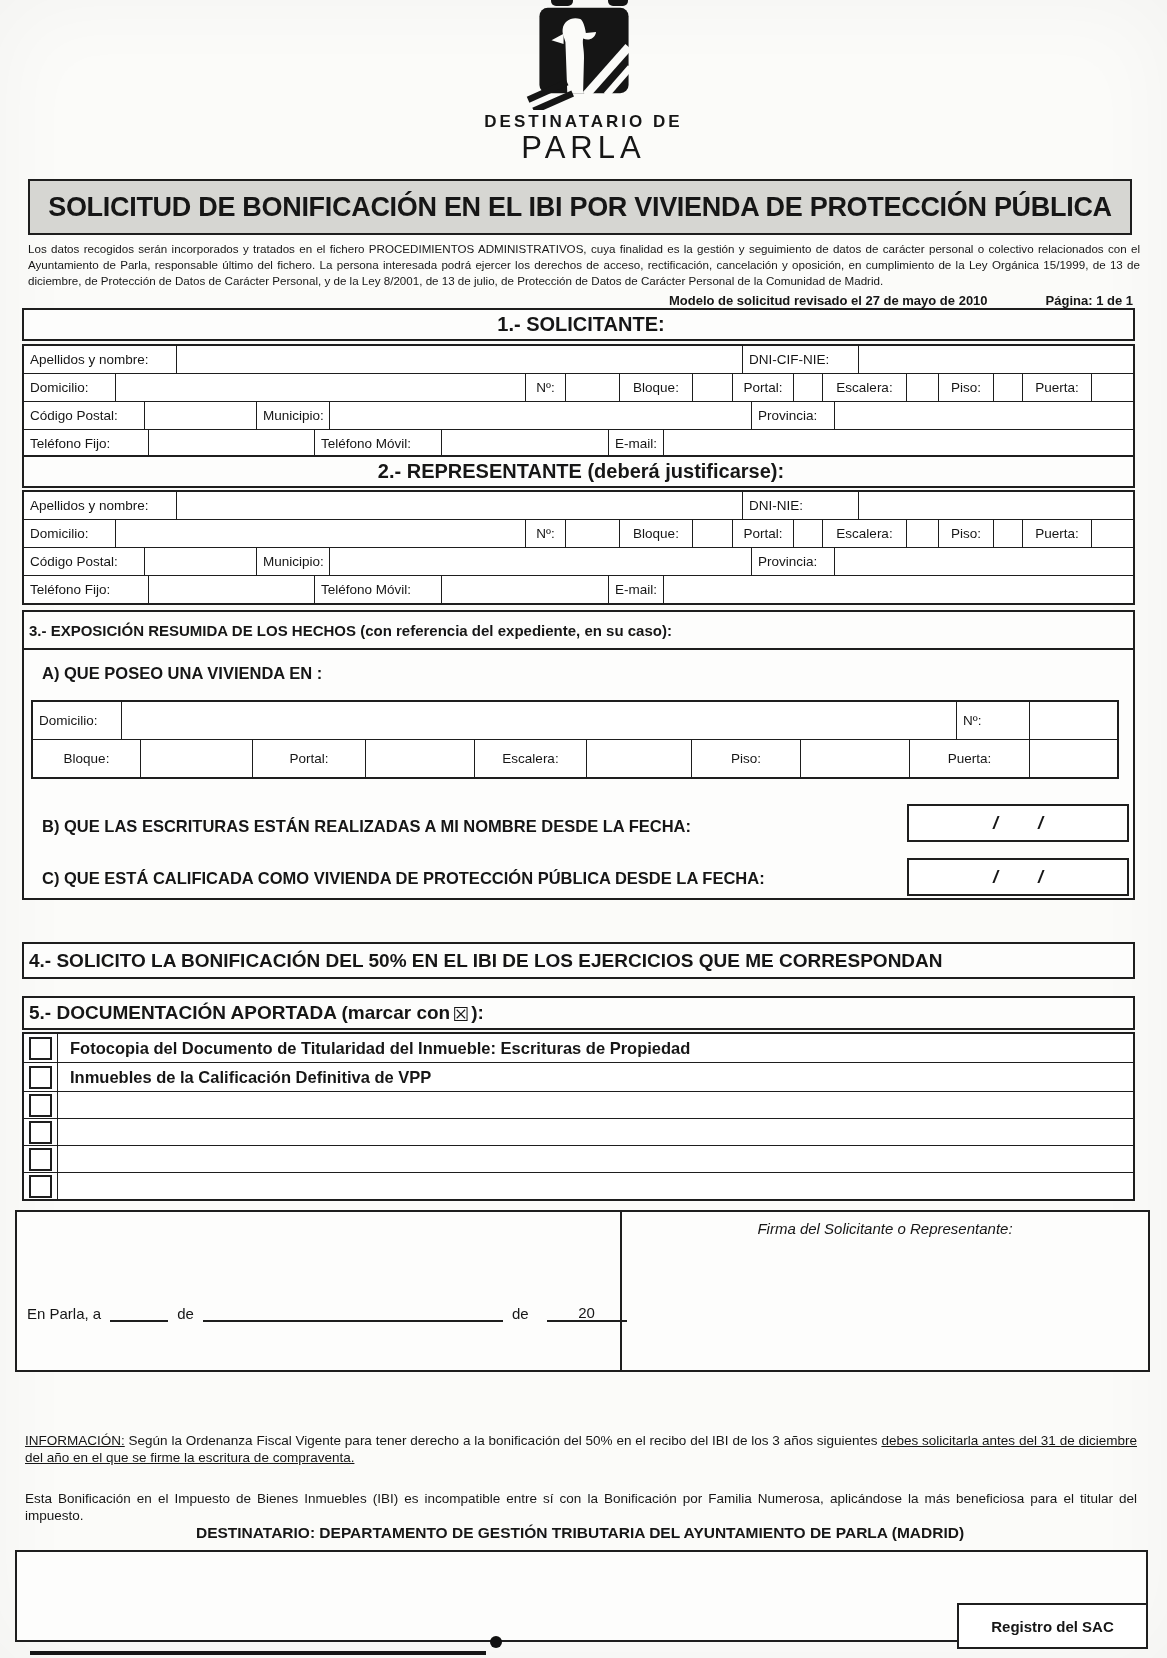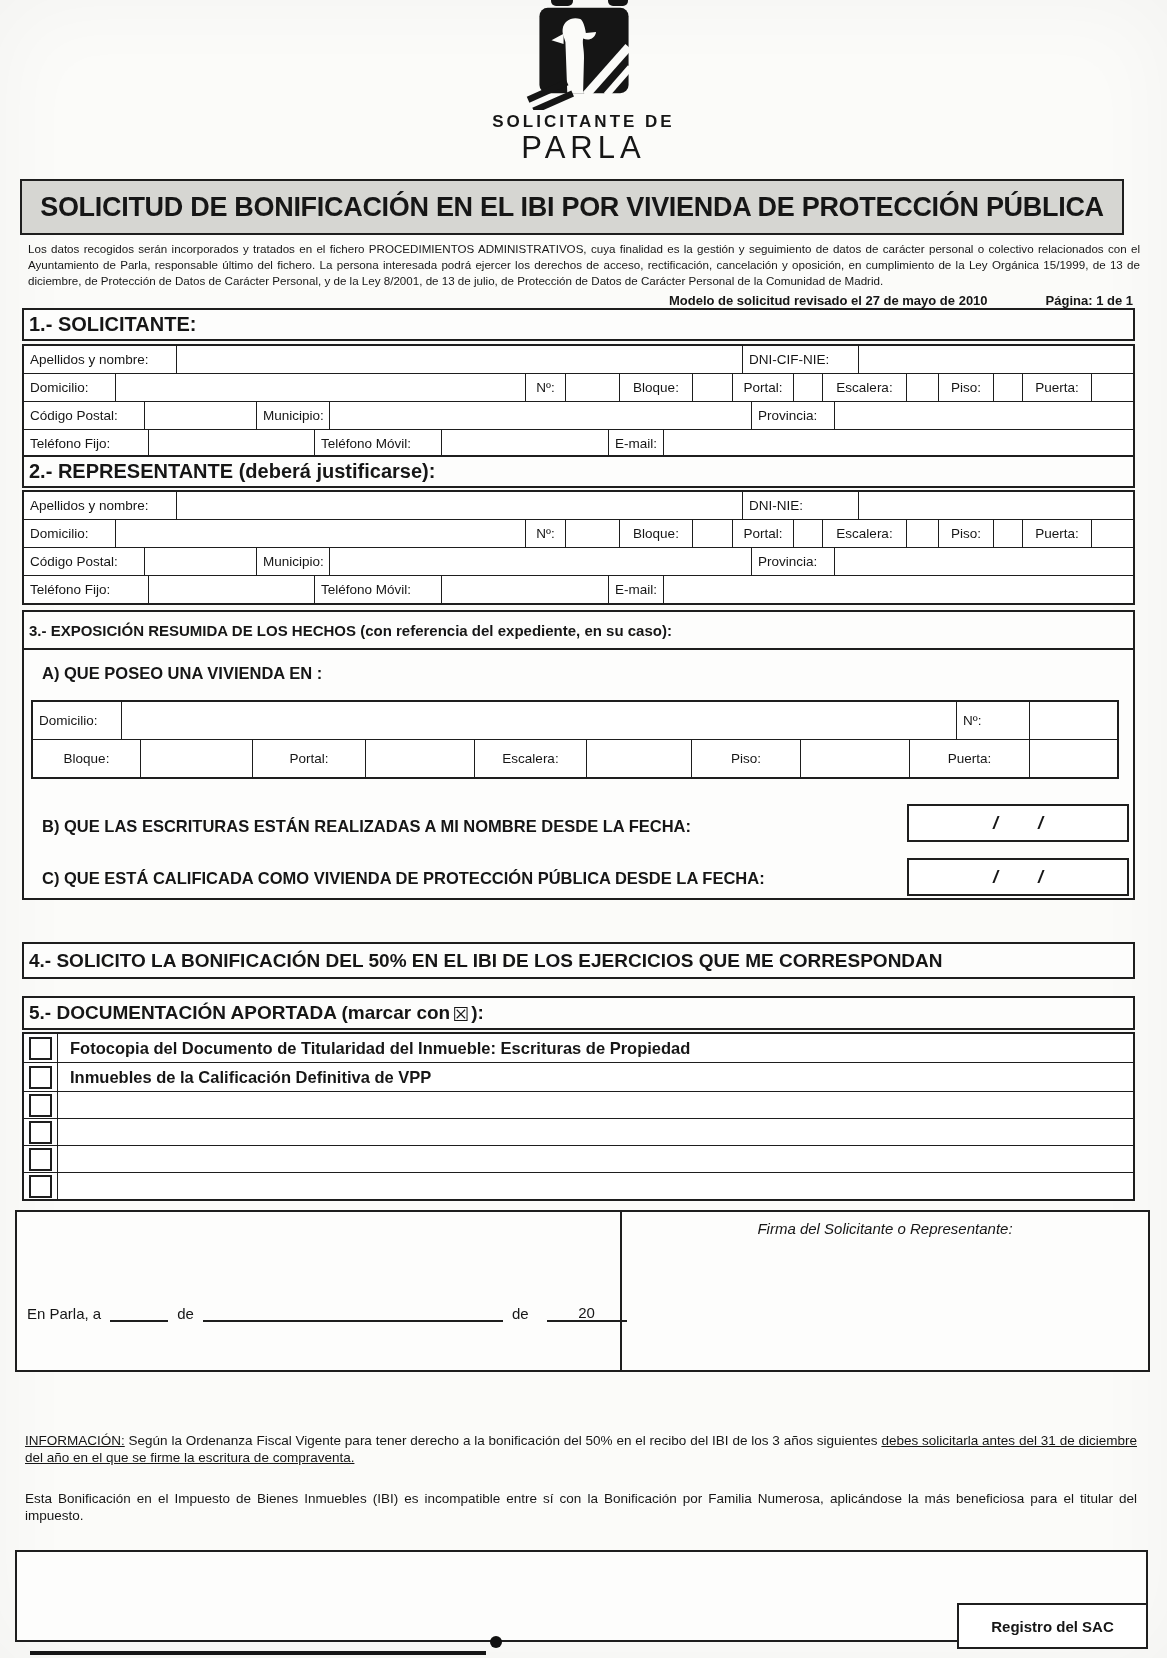--- a/index.html
+++ b/index.html
@@ -14,33 +14,33 @@
 
   
   .mark{position:absolute;background:#141414;border-radius:0 0 5px 5px;}
 
   
   .logo-wrap{position:absolute;top:6px;left:0;width:1167px;display:flex;flex-direction:column;align-items:center;}
   .org1{margin-top:2px;font-size:17px;font-weight:700;letter-spacing:3px;}
   .org2{font-size:31px;font-weight:400;letter-spacing:5px;margin-top:-2px;}
 
   
-  .titlebox{position:absolute;top:179px;left:20px;width:1104px;height:56px;
+  .titlebox{position:absolute;top:179px;left:28px;width:1104px;height:56px;
     background:var(--title-bg);border:2.5px solid var(--border);box-sizing:border-box;
     display:flex;align-items:center;justify-content:center;}
   .titlebox span{font-size:27px;font-weight:700;letter-spacing:-.3px;white-space:nowrap;}
 
   .privacy{position:absolute;top:241px;left:28px;width:1112px;font-size:11.6px;line-height:16px;text-align:justify;}
   .revline{position:absolute;top:293px;left:28px;width:1107px;display:flex;justify-content:flex-end;gap:58px;
     font-size:13px;font-weight:700;padding-right:2px;box-sizing:border-box;}
 
   
   .sechdr{position:absolute;left:22px;width:1113px;border:2px solid var(--border);box-sizing:border-box;
     background:#fdfdfc;font-weight:700;padding-left:5px;display:flex;align-items:center;}
-  .h20{font-size:20px;} .h19{font-size:19px;}
+  .h20{font-size:20px;justify-content:center;} .h19{font-size:19px;}
 
   
   .tbl{position:absolute;left:22px;width:1113px;border:2px solid var(--border);box-sizing:border-box;background:#fff;}
   .row{display:flex;height:27px;border-top:1.6px solid var(--border);}
   .row:first-child{border-top:none;}
   .c{border-left:1.6px solid var(--border);box-sizing:border-box;display:flex;align-items:center;
      padding:0 3px 0 6px;font-size:13.5px;white-space:nowrap;overflow:hidden;}
   .c:first-child{border-left:none;}
   .ctr{justify-content:center;padding:0 2px;}
   .grow{flex:1;}
@@ -93,21 +93,21 @@
       <rect x="16" y="2" width="96" height="92" rx="9" fill="#151515"></rect>
       <path fill="#fbfbf9" d="M60,14 c-9,-3 -18,2 -19,11 c-0.6,6 2,9 3,14 l2,55 h17 l1,-38 c0.3,-9 -2,-14 -1,-21 c6,3 13,0 14,-7 l-11,1 c-1,-7 -3,-13 -6,-15 z"></path>
       <path fill="#fbfbf9" d="M42,30 l-13,7 13,4 z"></path>
       <path stroke="#fbfbf9" stroke-width="9" d="M112,44 L66,96"></path>
       <path stroke="#fbfbf9" stroke-width="7" d="M114,66 L88,96"></path>
       <g fill="#151515">
         <rect x="2" y="88" width="46" height="7" transform="rotate(-24 25 92)"></rect>
         <rect x="8" y="100" width="46" height="7" transform="rotate(-24 31 104)"></rect>
       </g>
     </svg>
-    <div class="org1">SOLICITANTE DE</div>
+    <div class="org1">DESTINATARIO DE</div>
     <div class="org2">PARLA</div>
   </div>
 
   <div class="titlebox">
     <span>SOLICITUD DE BONIFICACIÓN EN EL IBI POR VIVIENDA DE PROTECCIÓN PÚBLICA</span>
   </div>
 
   <div class="privacy">Los datos recogidos serán incorporados y tratados en el fichero PROCEDIMIENTOS ADMINISTRATIVOS, cuya finalidad es la gestión y seguimiento de datos de carácter personal o colectivo relacionados con el Ayuntamiento de Parla, responsable último del fichero. La persona interesada podrá ejercer los derechos de acceso, rectificación, cancelación y oposición, en cumplimiento de la Ley Orgánica 15/1999, de 13 de diciembre, de Protección de Datos de Carácter Personal, y de la Ley 8/2001, de 13 de julio, de Protección de Datos de Carácter Personal de la Comunidad de Madrid.</div>
   <div class="revline">
     <span>Modelo de solicitud revisado el 27 de mayo de 2010</span>
@@ -293,20 +293,21 @@
     <div class="sigright">
       <span>Firma del Solicitante o Representante:</span>
     </div>
   </div>
 
   <div class="infop" style="top:1432px;">
     <span class="bu">INFORMACIÓN:</span><span> Según la Ordenanza Fiscal Vigente para tener derecho a la bonificación del 50% en el recibo del IBI de los 3 años siguientes </span><span class="bu">debes solicitarla antes del 31 de diciembre del año en el que se firme la escritura de compraventa.</span>
   </div>
   <div class="infop" style="top:1490px;">Esta Bonificación en el Impuesto de Bienes Inmuebles (IBI) es incompatible entre sí con la Bonificación por Familia Numerosa, aplicándose la más beneficiosa para el titular del impuesto.</div>
 
+  <div class="dest">DESTINATARIO: DEPARTAMENTO DE GESTIÓN TRIBUTARIA DEL AYUNTAMIENTO DE PARLA (MADRID)</div>
 
   <div class="bigbox"></div>
   <div class="regbox">
     <span>Registro del SAC</span>
   </div>
   <div class="dot"></div>
   <div class="streak"></div>
 
 </div>
 

